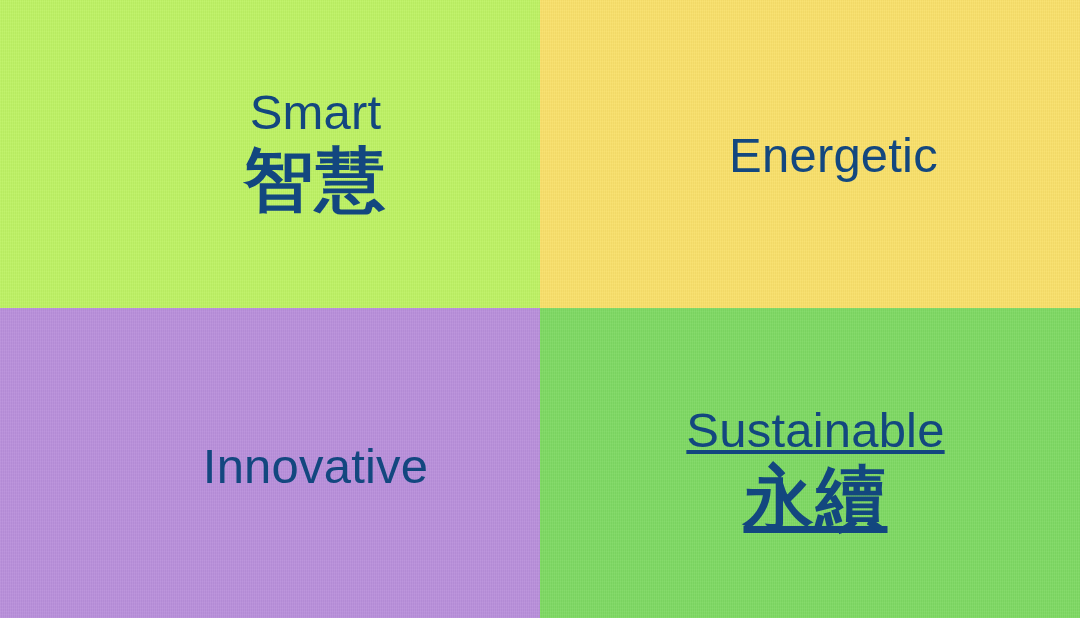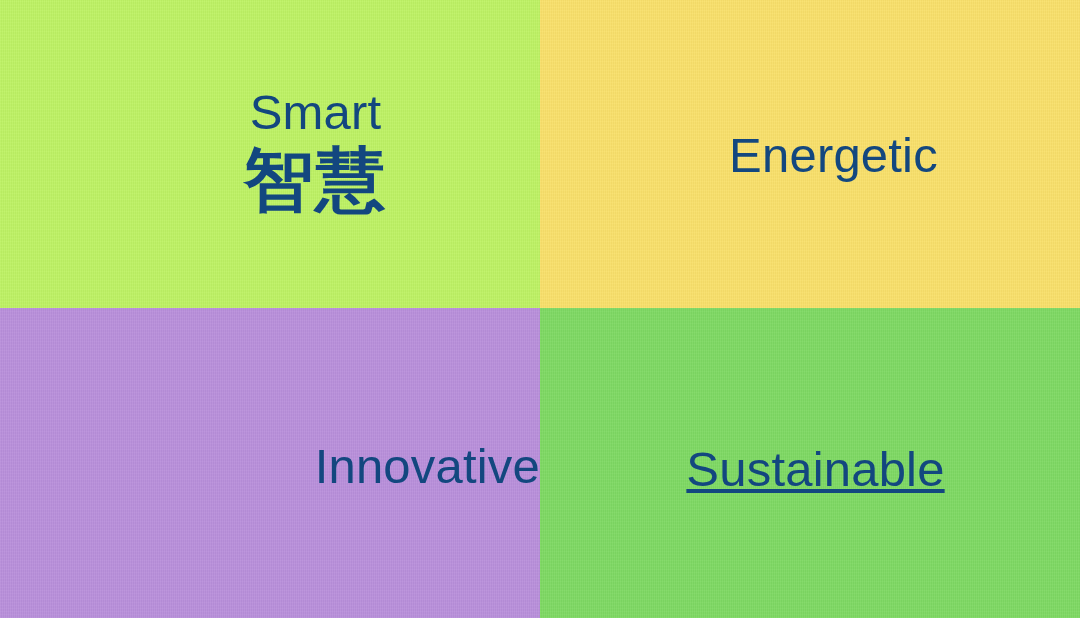--- a/index.html
+++ b/index.html
@@ -98,25 +98,26 @@
       <div class="label-cjk">智慧</div>
     </div>
   </div>
 
   <div class="quadrant q-tr" style="background-color: rgb(249, 224, 106); color: rgb(19, 71, 127);">
     <div class="text-stack">
       <div class="label-en">Energetic</div>
     </div>
   </div>
 
-  <div class="quadrant q-bl" style="background-color: rgb(185, 143, 219); color: rgb(19, 71, 127); align-items: flex-end;">
+  <div class="quadrant q-bl" style="background-color: rgb(185, 143, 219); color: rgb(19, 71, 127);">
     <div class="text-stack">
       <div class="label-en">Innovative</div>
     </div>
   </div>
 
   <div class="quadrant q-br" style="background-color: rgb(126, 217, 99); color: rgb(19, 71, 127);">
     <div class="text-stack">
       <div class="label-en">Sustainable</div>
+      <div class="label-cjk">永續</div>
     </div>
   </div>
 
 </div>
 
 </body></html>

